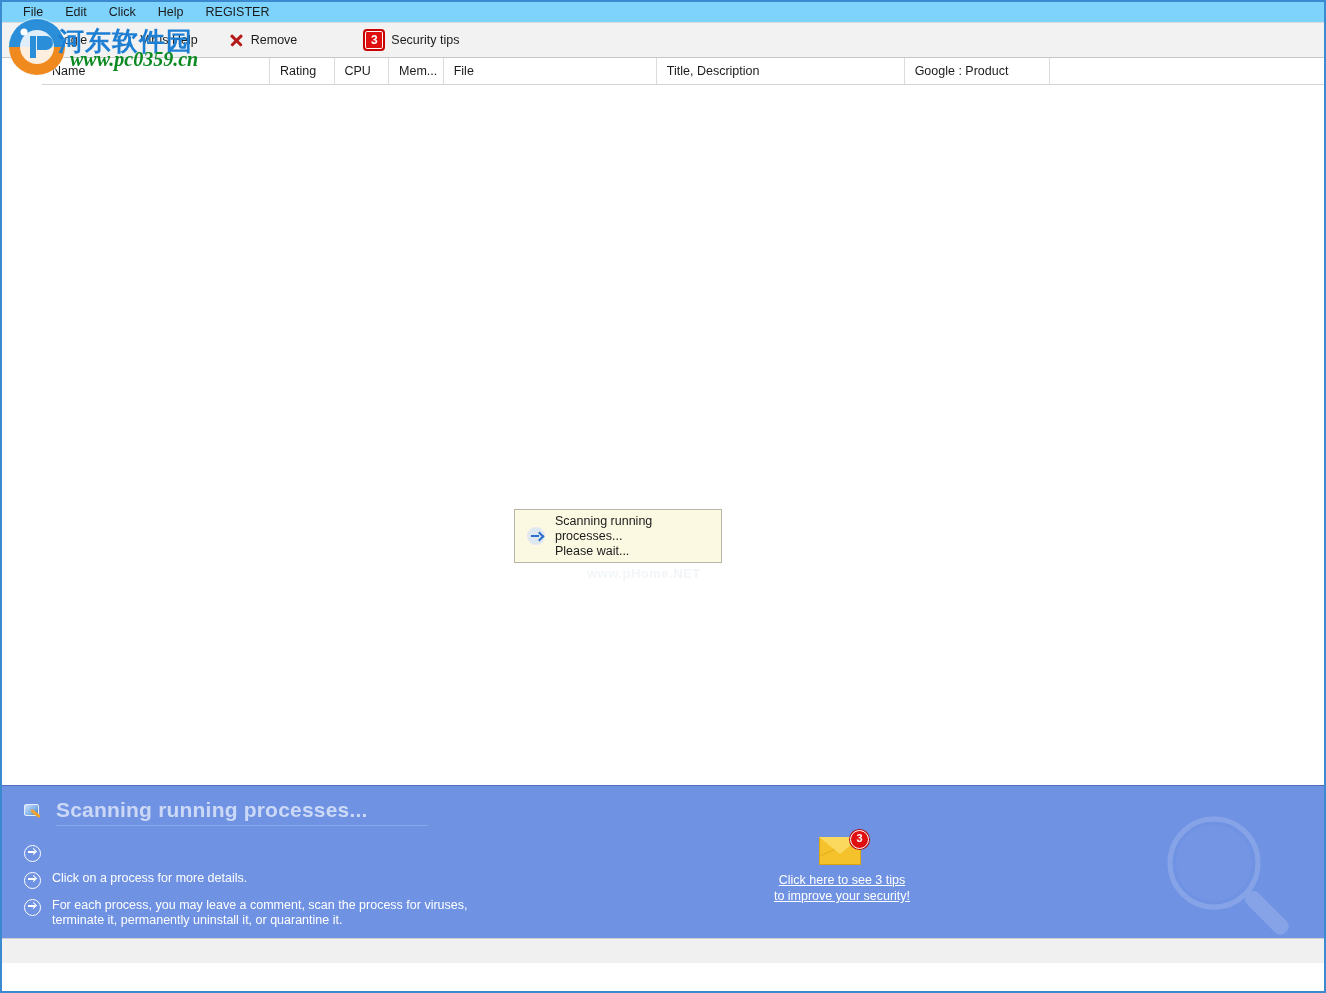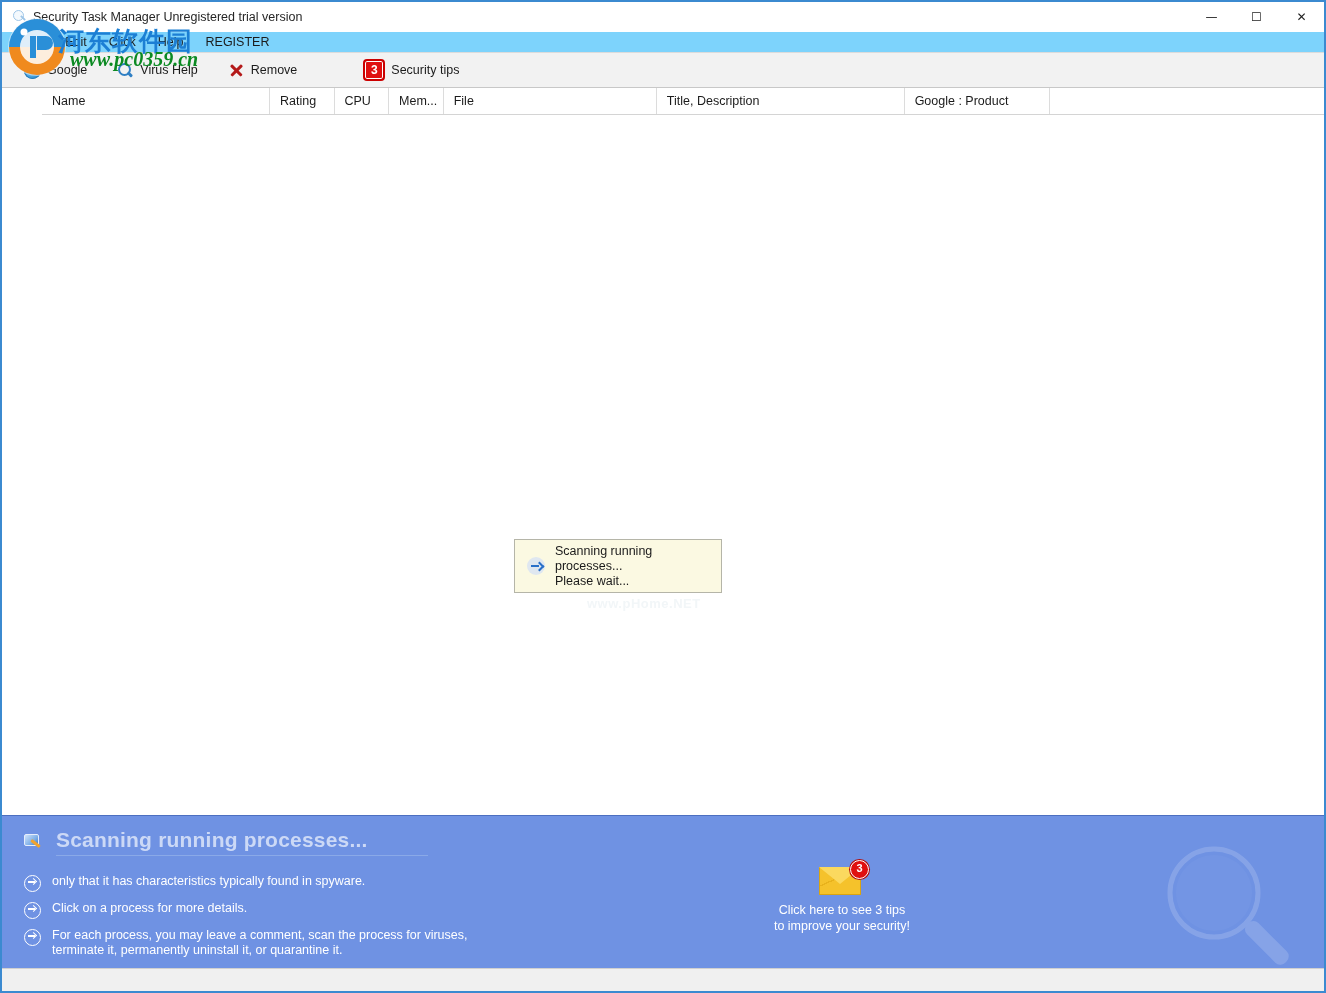--- a/index.html
+++ b/index.html
@@ -431,20 +431,21 @@
     color: #ffffff;
     font-size: 11px;
     font-weight: bold;
     line-height: 14px;
     text-align: center;
     box-shadow: 0 0 0 1px #b50b0b;
   }
   #tips-link {
     font-size: 12.5px;
     color: #ffffff;
+    text-decoration: underline;
     line-height: 16px;
     cursor: pointer;
     display: inline-block;
   }
 
   
   #status-bar {
     height: 25px;
     background: #f0f0f0;
     border-top: 1px solid #d0d0d0;
@@ -492,30 +493,20 @@
     color: #0b8a22;
     font-family: "Liberation Serif", serif;
     white-space: nowrap;
   }
 </style>
 </head>
 <body>
 
 <div id="app-window">
 
-  <div id="title-bar">
-    <div id="title-bar-icon"></div>
-    <div id="title-text">Security Task Manager Unregistered trial version</div>
-
-    <div id="window-controls">
-      <div class="win-btn">—</div>
-      <div class="win-btn">☐</div>
-      <div class="win-btn">✕</div>
-    </div>
-  </div>
 
   <div id="menu-bar">
     <div class="menu-item">File</div>
     <div class="menu-item">Edit</div>
     <div class="menu-item">Click</div>
     <div class="menu-item">Help</div>
     <div class="menu-item">REGISTER</div>
   </div>
 
   <div id="toolbar">
@@ -580,21 +571,20 @@
     <div id="info-heading">
       <div id="info-heading-icon"></div>
       <div id="info-heading-text">Scanning running processes...</div>
     </div>
 
     <div id="info-bullets">
 
       <div class="bullet-row">
         <div class="bullet-icon"></div>
         <div class="bullet-text">
-          <span>only that it has characteristics typically found in spyware.</span>
         </div>
       </div>
 
       <div class="bullet-row">
         <div class="bullet-icon"></div>
         <div class="bullet-text">
           <span>Click on a process for more details.</span>
         </div>
       </div>
 

